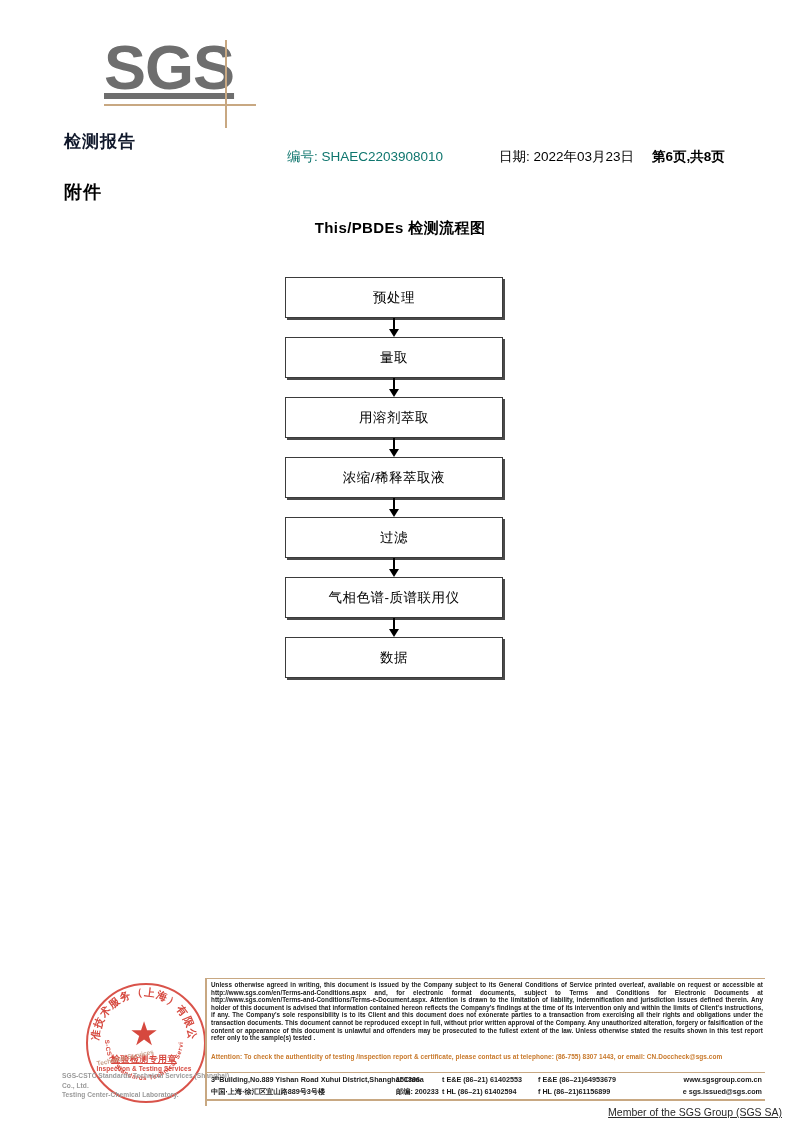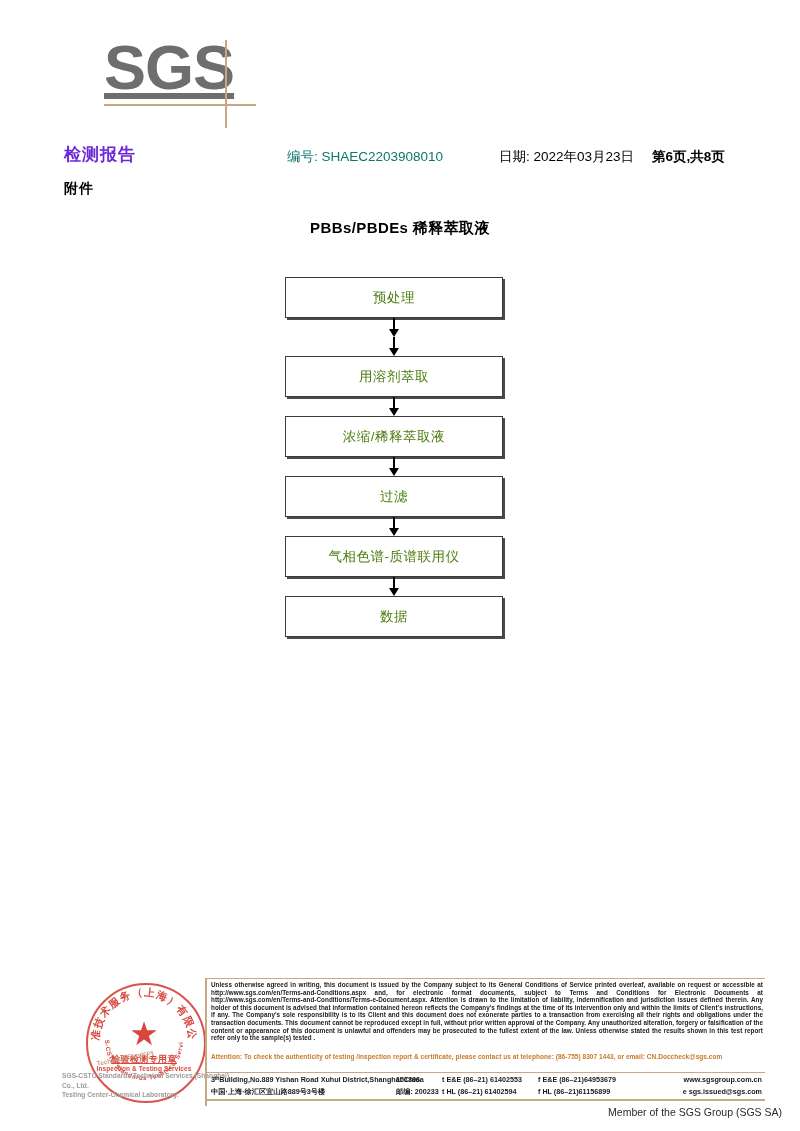--- a/index.html
+++ b/index.html
@@ -55,31 +55,31 @@
     top: 70px;
     width: 152px;
     height: 2px;
     background: #c8a882;
   }
 
   
   .hdr-report-title {
     position: absolute;
     left: 64px;
-    top: 143px;
+    top: 130px;
     font-size: 17px;
     font-weight: bold;
     letter-spacing: 1px;
-    color: #6d28d9;
+    color: #0f172a;
   }
   .hdr-attachment {
     position: absolute;
     left: 64px;
     top: 180px;
-    font-size: 14px;
+    font-size: 18px;
     font-weight: bold;
     letter-spacing: 1px;
     color: #000;
   }
   .hdr-refno {
     position: absolute;
     left: 287px;
     top: 148px;
     font-size: 13.5px;
     color: #0f766e;
@@ -126,21 +126,21 @@
     width: 218px;
     height: 41px;
     box-sizing: border-box;
     border: 1px solid #3b3b3b;
     background: #ffffff;
     box-shadow: 2px 2px 0 0 #4a4a4a;
     display: flex;
     align-items: center;
     justify-content: center;
     font-size: 13.5px;
-    color: #4d7c0f;
+    color: #000000;
     letter-spacing: 0.5px;
     text-align: center;
   }
   .flow-arrow {
     position: relative;
     width: 218px;
     height: 19px;
   }
   .flow-arrow .shaft {
     position: absolute;
@@ -247,20 +247,21 @@
     background: #c8a882;
   }
   .member-line {
     position: absolute;
     left: 0;
     top: 144px;
     width: 782px;
     text-align: right;
     font-size: 10.5px;
     color: #2a2a2a;
+    text-decoration: underline;
   }
 
   
   .stamp {
     position: absolute;
     left: 86px;
     top: 983px;
     width: 116px;
     height: 116px;
   }
@@ -364,29 +365,30 @@
     <div class="logo-vline"></div>
     <div class="logo-hline"></div>
   </div>
 
   <div class="hdr-report-title">检测报告</div>
   <div class="hdr-attachment">附件</div>
   <div class="hdr-refno">编号: SHAEC2203908010</div>
   <div class="hdr-date">日期: 2022年03月23日</div>
   <div class="hdr-page">第6页,共8页</div>
 
-  <div class="flow-title">PBBs/PBDEs 稀释萃取液</div>
+  <div class="flow-title">This/PBDEs 检测流程图</div>
 
   <div class="flow">
     <div class="flow-box">预处理</div>
     <div class="flow-arrow">
         <div class="shaft"></div>
         <div class="head"></div>
       </div>
 
+    <div class="flow-box">量取</div>
     <div class="flow-arrow">
         <div class="shaft"></div>
         <div class="head"></div>
       </div>
 
     <div class="flow-box">用溶剂萃取</div>
     <div class="flow-arrow">
         <div class="shaft"></div>
         <div class="head"></div>
       </div>

